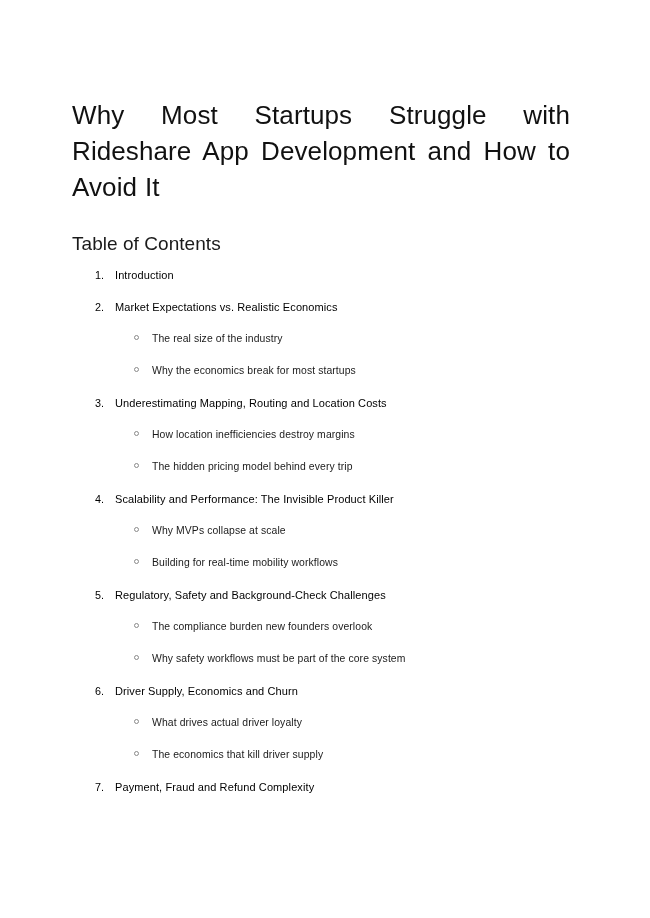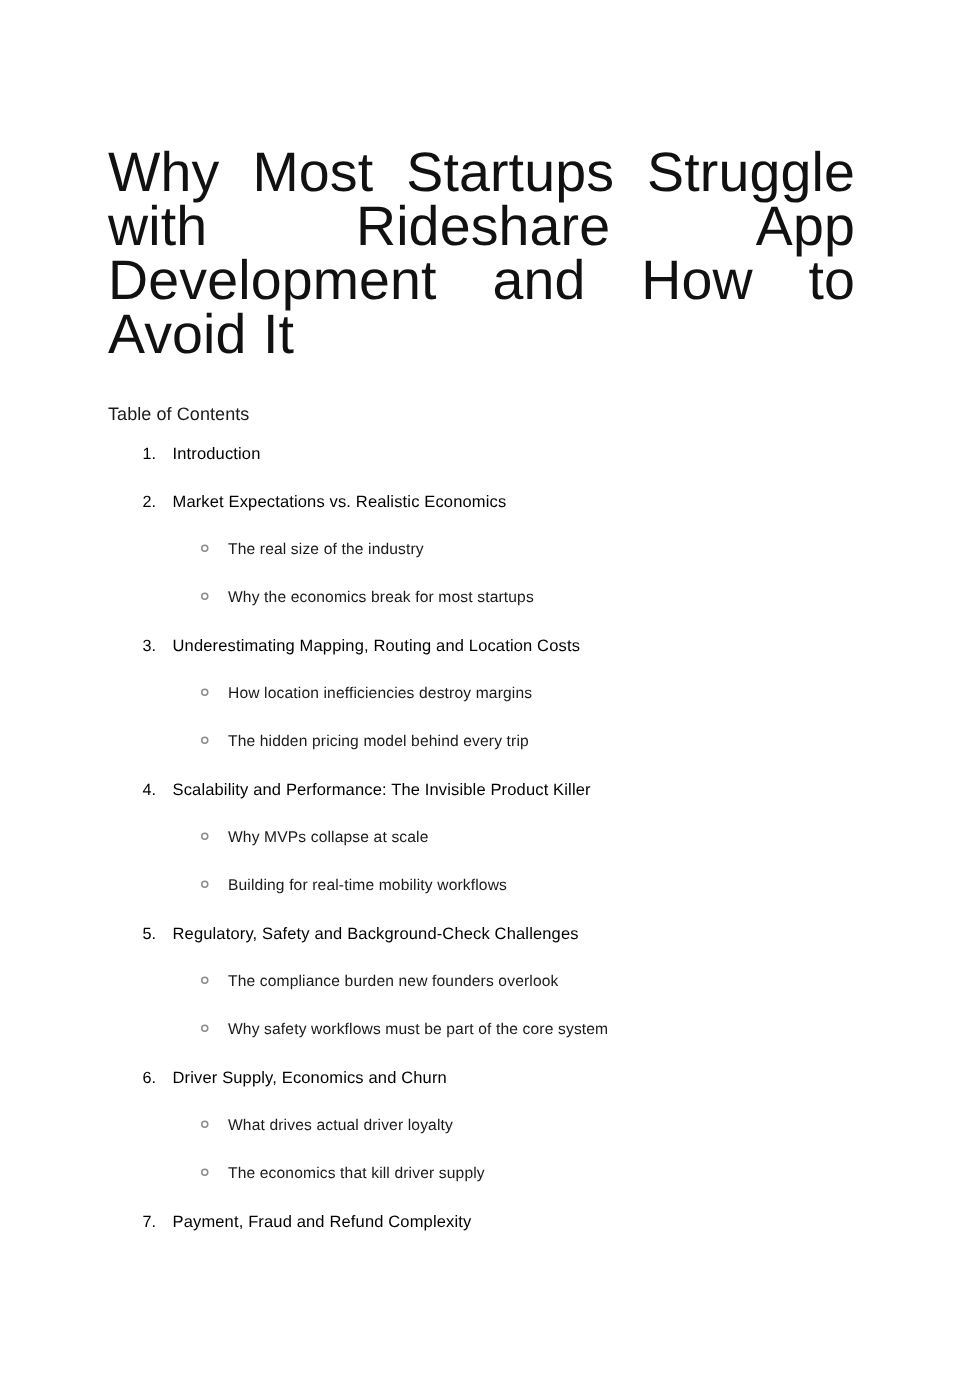--- a/index.html
+++ b/index.html
@@ -25,21 +25,21 @@
   .content {
     position: absolute;
     left: 72px;
     top: 97px;
     width: 498px;
   }
 
   
   .doc-title {
     font-family: "Liberation Sans", sans-serif;
-    font-size: 37px;
+    font-size: 26px;
     line-height: 36px;
     font-weight: 400;
     text-align: justify;
     text-align-last: left;
     color: #111111;
     margin: 0;
     letter-spacing: 0.1px;
     word-spacing: 0.5px;
   }
 
@@ -50,21 +50,21 @@
     font-weight: 700;
     color: #000000;
     margin: 0;
     padding-top: 22px;
     letter-spacing: 0.1px;
   }
 
   
   .toc-heading {
     font-family: "Liberation Sans", sans-serif;
-    font-size: 12px;
+    font-size: 19px;
     font-weight: 400;
     color: #1a1a1a;
     margin: 0;
     padding-top: 28px;
     letter-spacing: 0.05px;
   }
 
   
   .toc-list {
     list-style: none;

